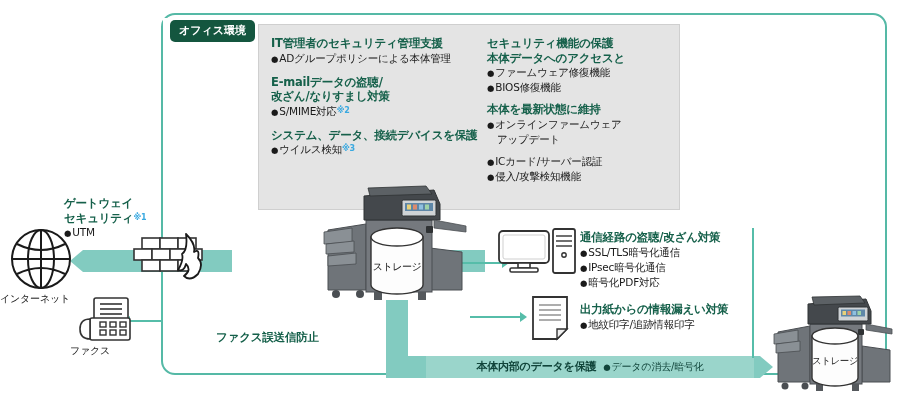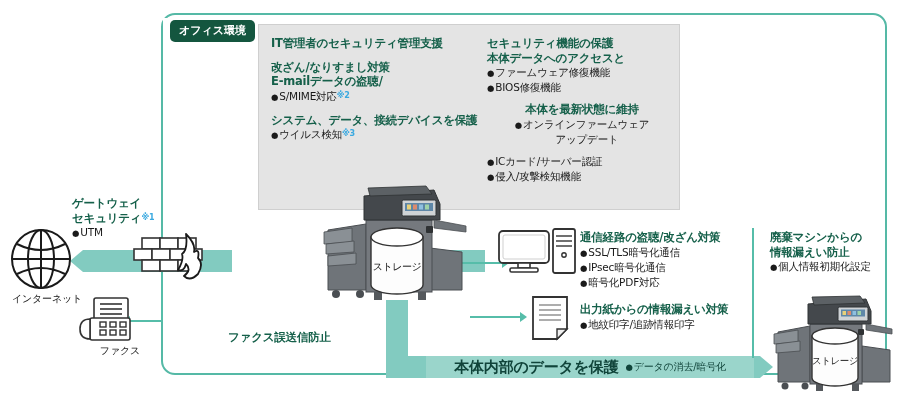--- a/index.html
+++ b/index.html
@@ -19,21 +19,21 @@
   }
   .bl{
     color:#1a1a1a;font-size:10.5px;line-height:14px;
     letter-spacing:-0.2px;white-space:nowrap;
   }
   .bl:before{content:"\25CF";font-size:8.5px;margin-right:1px;}
   .bl.nb:before{content:"";margin:0;}
   .bl.ind{padding-left:10px;}
   .note{color:#3aa9e0;font-size:8px;font-weight:bold;vertical-align:top;}
   .cap{
-    color:#1a1a1a;font-size:10px;line-height:13px;text-align:right;
+    color:#1a1a1a;font-size:10px;line-height:13px;text-align:left;
     letter-spacing:-0.2px;white-space:nowrap;
   }
 
   
   #office-frame{
     left:161px;top:13px;width:726px;height:362px;
     border:2px solid #55b9a6;
     border-radius:14px;
     box-sizing:border-box;
   }
@@ -66,21 +66,21 @@
   .ah-right{border-top:11px solid transparent;border-bottom:11px solid transparent;border-left:13px solid #82cbc0;}
   .ahs-left{ border-top:5px solid transparent;border-bottom:5px solid transparent;border-right:7px solid #56bda9;}
   .ahs-right{border-top:5px solid transparent;border-bottom:5px solid transparent;border-left:7px solid #56bda9;}
 
   
   #bottom-strip{
     left:426px;top:356px;width:328px;height:22px;
     background:#9ad5cb;
     display:flex;align-items:center;justify-content:center;gap:7px;
   }
-  #bottom-strip .hd{color:#10443a;font-size:15px;}
+  #bottom-strip .hd{color:#10443a;font-size:11px;}
   #bottom-strip .bl{font-size:10px;color:#10443a;}
 
   
   .dev{position:absolute;}
   .storage-label{
     position:absolute;text-align:center;width:100%;
     font-size:10px;color:#222;letter-spacing:-0.5px;
   }
   svg{display:block;overflow:visible;}
 </style>
@@ -92,44 +92,45 @@
   <div class="abs" id="office-frame"></div>
   <div class="abs" id="frame-mask-left"></div>
   <div class="abs" id="office-badge">オフィス環境</div>
 
   <div class="abs" id="gray-panel"></div>
 
   <div class="abs" style="left:271px;top:36px;width:210px;">
 
     <div>
       <div class="hd">IT管理者のセキュリティ管理支援</div>
+      <div class="bl">ADグループポリシーによる本体管理</div>
     </div>
 
     <div style="margin-top:9px;">
+      <div class="hd">E-mailデータの盗聴/</div>
       <div class="hd">改ざん/なりすまし対策</div>
-      <div class="hd">E-mailデータの盗聴/</div>
       <div class="bl"><span>S/MIME対応</span><span class="note">※2</span></div>
     </div>
 
     <div style="margin-top:9px;">
       <div class="hd">システム、データ、接続デバイスを保護</div>
       <div class="bl"><span>ウイルス検知</span><span class="note">※3</span></div>
     </div>
   </div>
 
   <div class="abs" style="left:487px;top:36px;width:190px;">
 
     <div>
       <div class="hd">セキュリティ機能の保護</div>
       <div class="hd">本体データへのアクセスと</div>
       <div class="bl">ファームウェア修復機能</div>
       <div class="bl">BIOS修復機能</div>
     </div>
 
-    <div style="margin-top:7px;text-align:center;">
+    <div style="margin-top:7px;">
       <div class="hd">本体を最新状態に維持</div>
       <div class="bl">オンラインファームウェア</div>
       <div class="bl nb ind">アップデート</div>
     </div>
 
     <div style="margin-top:7px;">
       <div class="bl">ICカード/サーバー認証</div>
       <div class="bl">侵入/攻撃検知機能</div>
     </div>
   </div>
@@ -192,21 +193,21 @@
         <rect x="30" y="21" width="18" height="11"></rect>
         <rect x="48" y="21" width="14" height="11"></rect>
         <rect x="2" y="32" width="18" height="11"></rect>
         <rect x="20" y="32" width="18" height="11"></rect>
         <rect x="38" y="32" width="18" height="11"></rect>
       </g>
       <path d="M46 6 Q56 16 54 24 Q60 20 58 30 Q64 36 58 46 Q50 54 44 48 Q52 42 46 36 Q44 44 38 42 Q44 32 42 26 Q48 22 46 6 Z" fill="#ffffff" stroke="#1a1a1a" stroke-width="1.8" stroke-linejoin="round"></path>
     </svg>
   </div>
 
-  <div class="abs" style="left:72px;top:196px;">
+  <div class="abs" style="left:64px;top:196px;">
     <div class="hd">ゲートウェイ</div>
     <div class="hd"><span>セキュリティ</span><span class="note">※1</span></div>
     <div class="bl">UTM</div>
   </div>
 
   <div class="dev" style="left:76px;top:296px;">
     <svg width="56" height="46" viewBox="0 0 56 46">
       <rect x="18" y="2" width="34" height="24" rx="2" fill="#ffffff" stroke="#333" stroke-width="1.6"></rect>
       <line x1="24" y1="8" x2="46" y2="8" stroke="#333" stroke-width="1.6"></line>
       <line x1="24" y1="13" x2="46" y2="13" stroke="#333" stroke-width="1.6"></line>
@@ -218,21 +219,21 @@
           <rect x="44" y="26" width="6" height="5"></rect>
         <rect x="24" y="34" width="6" height="5"></rect>
           <rect x="34" y="34" width="6" height="5"></rect>
           <rect x="44" y="34" width="6" height="5"></rect>
       </g>
       <path d="M14 23 Q4 23 4 33 Q4 43 14 43 Z" fill="#ffffff" stroke="#333" stroke-width="1.6"></path>
     </svg>
   </div>
   <div class="abs cap" style="left:70px;top:344px;width:70px;">ファクス</div>
 
-  <div class="abs" style="left:228px;top:330px;font-family:Liberation Serif, serif;">
+  <div class="abs" style="left:216px;top:330px;font-family:Liberation Serif, serif;">
     <div class="hd">ファクス誤送信防止</div>
   </div>
 
   <div class="dev" style="left:322px;top:186px;">
     <svg width="150" height="122" viewBox="0 0 150 122">
 
       <path d="M6 44 L44 38 L44 104 L6 104 Z" fill="#6f7479" stroke="#4a4e52" stroke-width="1"></path>
       <path d="M2 46 L30 42 L30 56 L2 58 Z" fill="#8a9095" stroke="#4a4e52" stroke-width="0.8"></path>
       <path d="M4 58 L32 55 L32 66 L4 68 Z" fill="#8a9095" stroke="#4a4e52" stroke-width="0.8"></path>
       <path d="M6 70 L34 67 L34 78 L6 80 Z" fill="#8a9095" stroke="#4a4e52" stroke-width="0.8"></path>
@@ -305,25 +306,20 @@
         <line x1="7" y1="24" x2="29" y2="24"></line>
       </g>
     </svg>
   </div>
 
   <div class="abs" style="left:580px;top:302px;">
     <div class="hd">出力紙からの情報漏えい対策</div>
     <div class="bl">地紋印字/追跡情報印字</div>
   </div>
 
-  <div class="abs" style="left:770px;top:230px;">
-    <div class="hd">廃棄マシンからの</div>
-    <div class="hd">情報漏えい防止</div>
-    <div class="bl">個人情報初期化設定</div>
-  </div>
 
   <div class="dev" style="left:772px;top:296px;">
     <svg width="122" height="100" viewBox="0 0 122 100">
       <path d="M6 36 L38 30 L38 86 L6 86 Z" fill="#6f7479" stroke="#4a4e52" stroke-width="1"></path>
       <path d="M2 38 L26 34 L26 46 L2 48 Z" fill="#8a9095" stroke="#4a4e52" stroke-width="0.8"></path>
       <path d="M4 48 L28 45 L28 55 L4 57 Z" fill="#8a9095" stroke="#4a4e52" stroke-width="0.8"></path>
       <circle cx="13" cy="90" r="3.5" fill="#4a4e52"></circle>
       <circle cx="33" cy="90" r="3.5" fill="#4a4e52"></circle>
       <path d="M90 50 L118 54 L118 86 L90 86 Z" fill="#6f7479" stroke="#4a4e52" stroke-width="1"></path>
       <rect x="38" y="28" width="52" height="60" fill="#75797e" stroke="#4a4e52" stroke-width="1"></rect>

